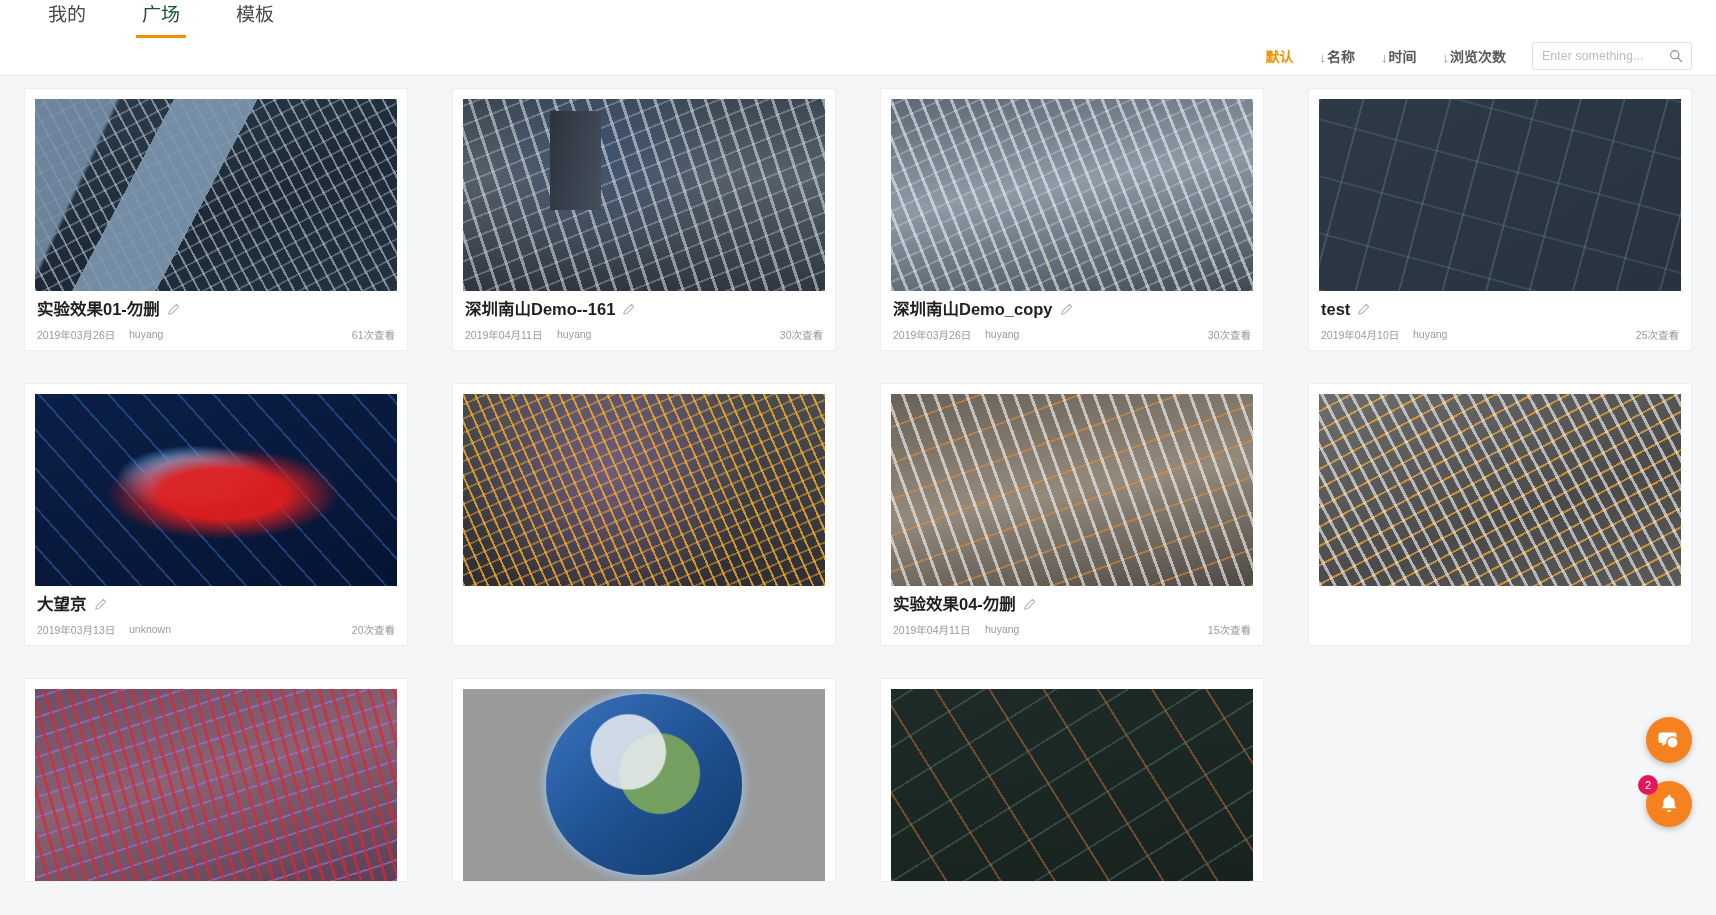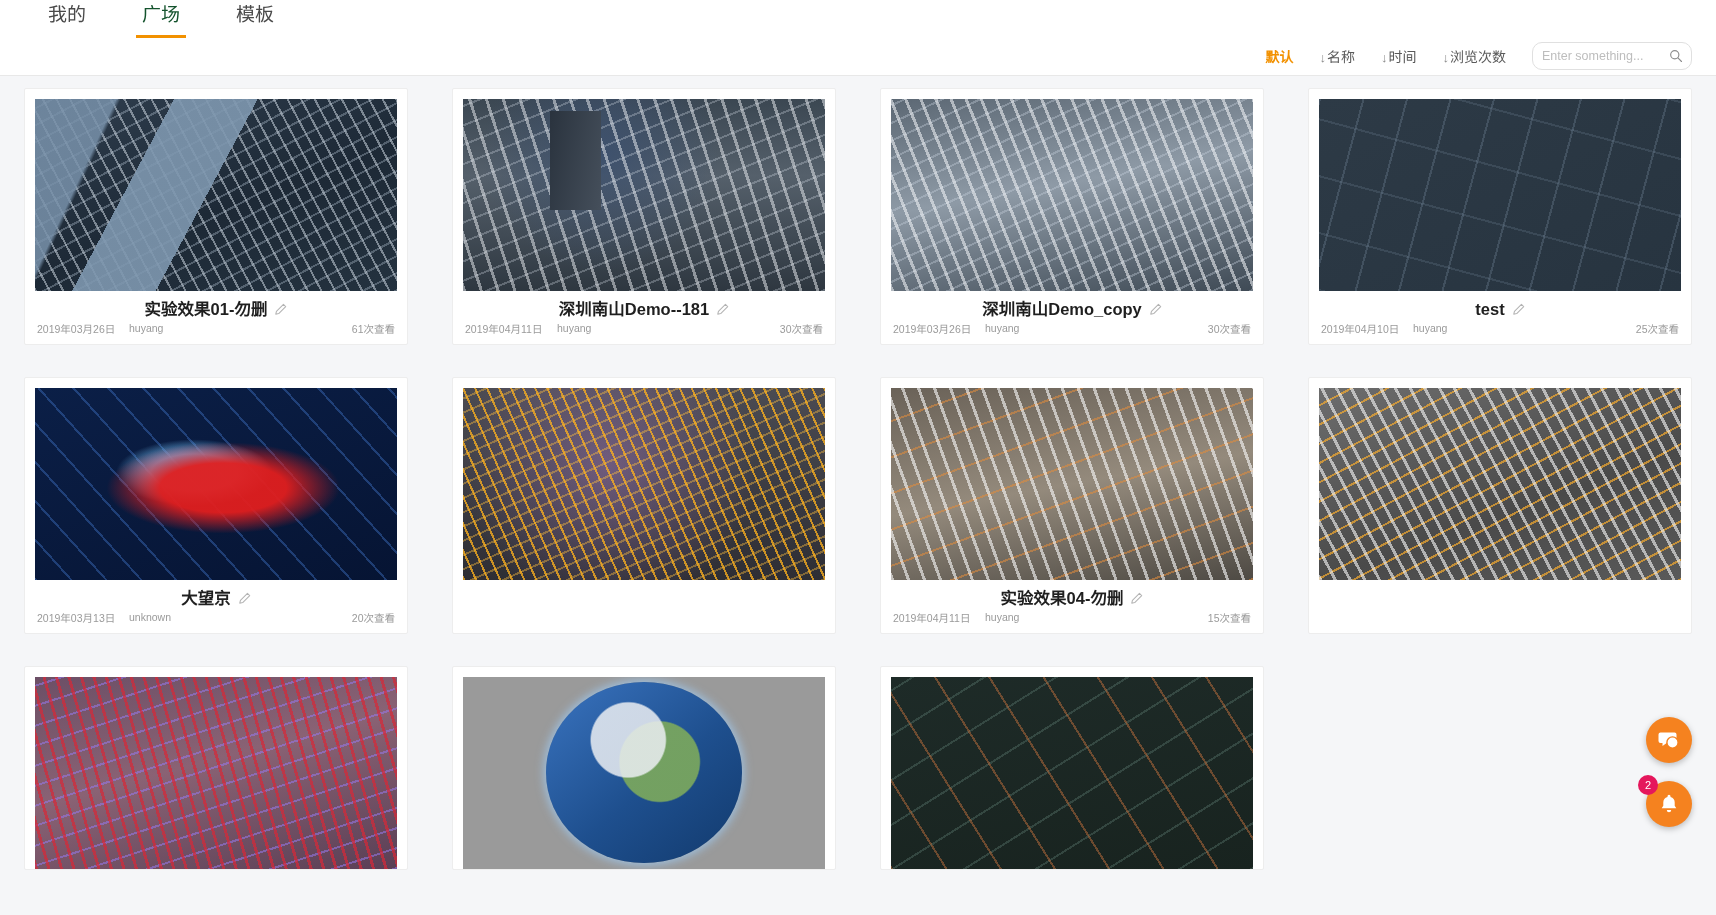--- a/index.html
+++ b/index.html
@@ -42,30 +42,31 @@
     align-items: center;
     height: 76px;
     padding-right: 24px;
   }
   .sort-item {
     font-size: 14px;
     color: #5a5a5a;
     margin-right: 26px;
     cursor: pointer;
     white-space: nowrap;
+    font-weight: bold;
   }
   .sort-item.active { color: #f29100; font-weight: bold; }
   .sort-arrow { font-size: 13px; color: #8a8a8a; margin-right: 1px; }
 
   .searchbox {
     position: relative;
     width: 160px;
     height: 28px;
     border: 1px solid #e0e0e0;
-    border-radius: 10px;
+    border-radius: 2px;
     background: #fff;
     display: flex;
     align-items: center;
   }
   .searchbox input {
     border: 0; outline: 0;
     width: 100%;
     height: 100%;
     padding: 0 28px 0 9px;
     font-size: 12.5px;
@@ -99,33 +100,33 @@
     box-shadow: 0 0 0 rgba(0,0,0,0);
   }
   .thumb {
     height: 192px;
     margin: 10px 10px 0 10px;
     background: #27313c;
     position: relative;
     overflow: hidden;
   }
   .card-body { padding: 9px 12px 8px 12px; }
-  .card-title-row { display: flex; align-items: center; gap: 7px; justify-content: center; }
+  .card-title-row { display: flex; align-items: center; gap: 7px; }
   .card-title {
     font-size: 16.5px;
     color: #1f1f1f;
     font-weight: bold;
     white-space: nowrap;
     overflow: hidden;
     text-overflow: ellipsis;
     line-height: 1.2;
   }
   .pencil-icon { width: 13px; height: 13px; flex: none; cursor: pointer; opacity: .75; }
   .meta-row {
-    margin-top: 1px;
+    margin-top: 7px;
     display: flex;
     align-items: center;
     font-size: 10.5px;
     color: #9a9a9a;
   }
   .meta-date { min-width: 92px; }
   .meta-user { }
   .meta-views { margin-left: auto; }
 
   
@@ -313,21 +314,21 @@
         </div>
       </div>
     </div>
 
     <div class="card">
       <div class="thumb">
           <div class="art t-city-3d-dark"></div>
         </div>
       <div class="card-body">
         <div class="card-title-row">
-          <span class="card-title">深圳南山Demo--181</span>
+          <span class="card-title">深圳南山Demo--161</span>
           <svg class="pencil-icon" viewBox="0 0 16 16">
               <path d="M11.6 1.6l2.8 2.8-8.6 8.6-3.6.8.8-3.6z" fill="none" stroke="#9b9b9b" stroke-width="1.3" stroke-linejoin="round"></path>
             </svg>
         </div>
         <div class="meta-row">
           <span class="meta-date">2019年04月11日</span>
           <span class="meta-user">huyang</span>
           <span class="meta-views">30次查看</span>
         </div>
       </div>

